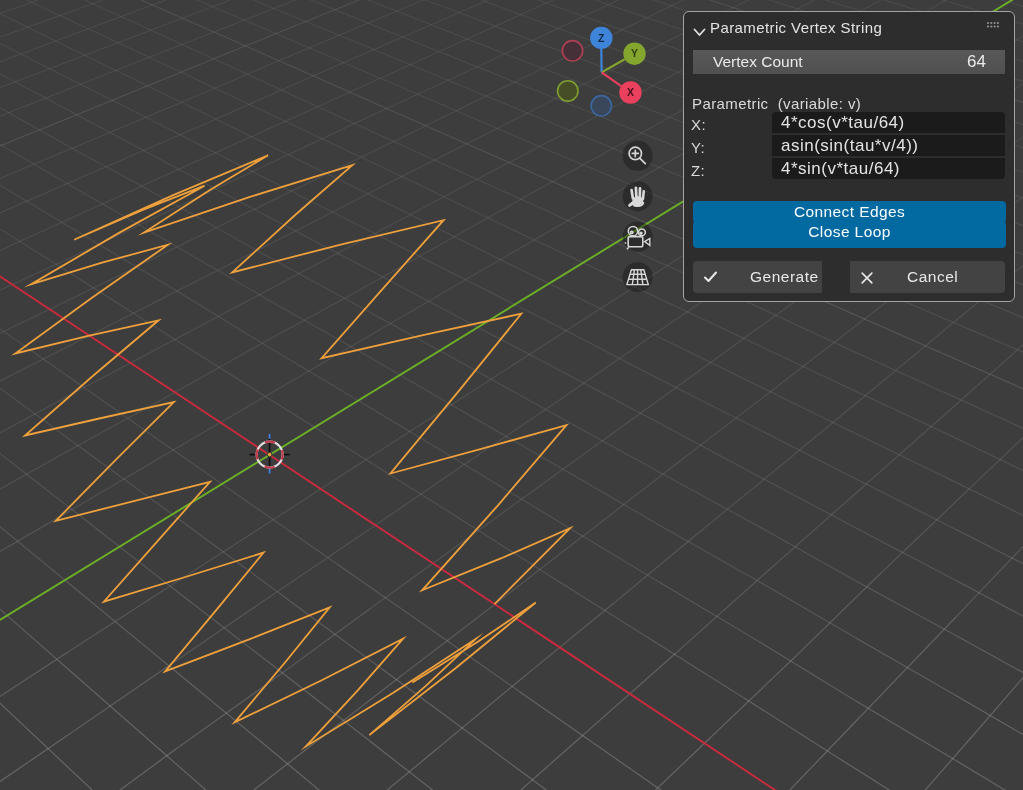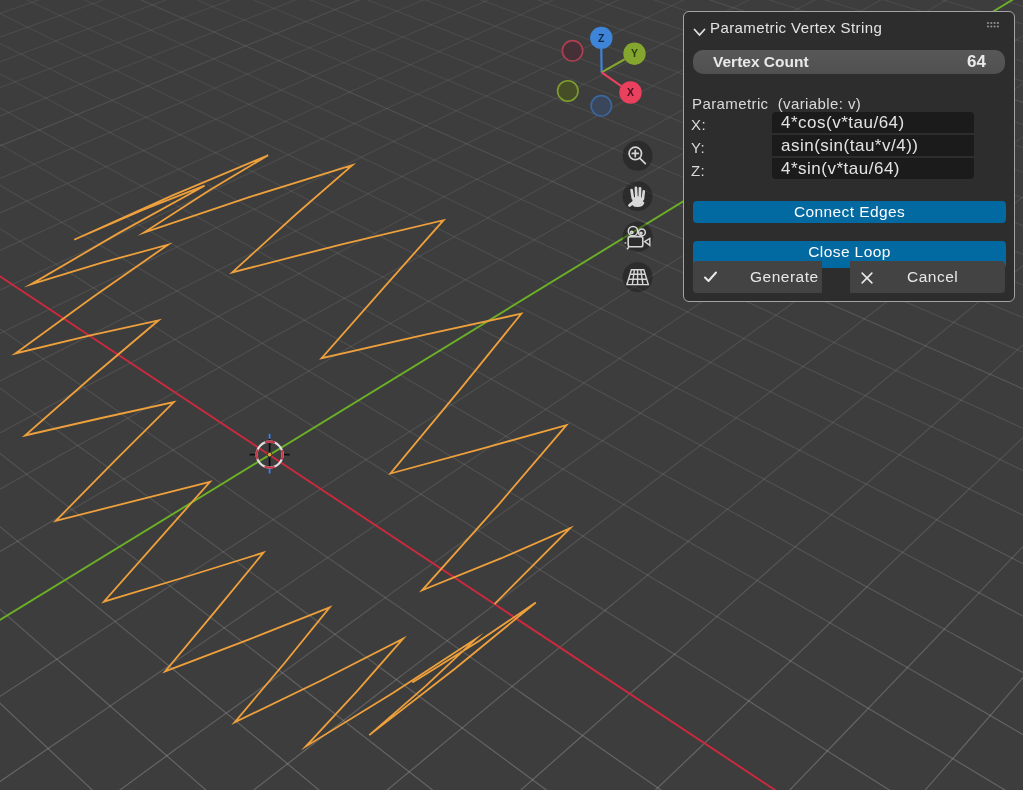--- a/index.html
+++ b/index.html
@@ -1,19 +1,19 @@
 <!DOCTYPE html>
 <html><head><meta charset="utf-8"><style>
 html,body{margin:0;padding:0;background:#3d3d3d;width:1023px;height:790px;overflow:hidden;}
 *{box-sizing:border-box;font-family:"Liberation Sans",sans-serif;}
 #vp{position:absolute;left:0;top:0;filter:blur(0.35px);}
 #panel{position:absolute;left:683px;top:11px;width:332px;height:291px;background:#2d2d2d;border-radius:6px;border:1px solid #a3a3a3;}
 .lbl{position:absolute;color:#dadada;font-size:15px;letter-spacing:0.4px;white-space:pre;}
-.fld{position:absolute;background:#545454;border-radius:10px;color:#e9e9e9;font-size:15.5px;font-weight:bold;}
-.inp{position:absolute;left:88px;width:202px;height:21px;background:#1b1b1b;color:#e3e3e3;font-size:17px;letter-spacing:0.5px;line-height:22px;padding-left:9px;}
+.fld{position:absolute;background:#545454;border-radius:0;color:#e9e9e9;font-size:15.5px;}
+.inp{position:absolute;left:88px;width:233px;height:21px;background:#1b1b1b;color:#e3e3e3;font-size:17px;letter-spacing:0.5px;line-height:22px;padding-left:9px;}
 .btn{position:absolute;left:9px;width:313px;height:22px;background:#0369a1;border-radius:4px;color:#fdfdfd;font-size:15.5px;letter-spacing:0.4px;text-align:center;line-height:22.5px;}
 .gbtn{position:absolute;top:249px;height:32px;background:#434343;color:#e8e8e8;font-size:15.5px;letter-spacing:0.5px;line-height:32px;}
 </style></head><body>
 <svg id="vp" width="1023" height="790" viewBox="0 0 1023 790">
 <rect width="1023" height="790" fill="#3d3d3d"></rect>
 <g stroke="#a8a8a8" stroke-width="1.15">
 <line x1="-30" y1="-19" x2="2" y2="-30" stroke-opacity="0.120"></line>
 <line x1="-30" y1="2" x2="63" y2="-30" stroke-opacity="0.122"></line>
 <line x1="-30" y1="24" x2="124" y2="-30" stroke-opacity="0.124"></line>
 <line x1="-30" y1="48" x2="78" y2="9" stroke-opacity="0.128"></line>
@@ -457,21 +457,21 @@
     </svg>
 <div class="fld" style="left:9px;top:38px;width:312px;height:24px;line-height:24px;background:linear-gradient(#585858,#505050)"><span style="margin-left:20px">Vertex Count</span><span style="position:absolute;right:19px;font-size:17px">64</span></div>
 <div class="lbl" style="left:8px;top:83px">Parametric  (variable: v)</div>
 <div class="lbl" style="left:7px;top:104px">X:</div>
 <div class="lbl" style="left:7px;top:127px">Y:</div>
 <div class="lbl" style="left:7px;top:150px">Z:</div>
 <div class="inp" style="top:100px;border-radius:4px 4px 0 0">4*cos(v*tau/64)</div>
 <div class="inp" style="top:123px">asin(sin(tau*v/4))</div>
 <div class="inp" style="top:146px;border-radius:0 0 4px 4px">4*sin(v*tau/64)</div>
 <div class="btn" style="top:189px">Connect Edges</div>
-<div class="btn" style="top:229px;height:27px;line-height:21.5px">Close Loop</div>
+<div class="btn" style="top:209px;height:27px;line-height:21.5px">Close Loop</div>
 <div class="gbtn" style="left:9px;width:129px;border-radius:4px 0 0 4px;">
 <svg style="position:absolute;left:10px;top:9px" width="15" height="14" viewBox="0 0 15 14">
         <path d="M2 7.5 L5.5 11 L13 2.5" stroke="#e8e8e8" stroke-width="2" fill="none" stroke-linecap="round" stroke-linejoin="round"></path>
       </svg>
 <span style="margin-left:57px">Generate</span></div>
 <div class="gbtn" style="left:166px;width:155.3px;border-radius:0 4px 4px 0;">
 <svg style="position:absolute;left:10px;top:10px" width="14" height="14" viewBox="0 0 13 13">
         <path d="M2 2 L11 11 M11 2 L2 11" stroke="#e8e8e8" stroke-width="1.5" fill="none" stroke-linecap="round"></path>
       </svg>
 <span style="margin-left:57px">Cancel</span></div>

